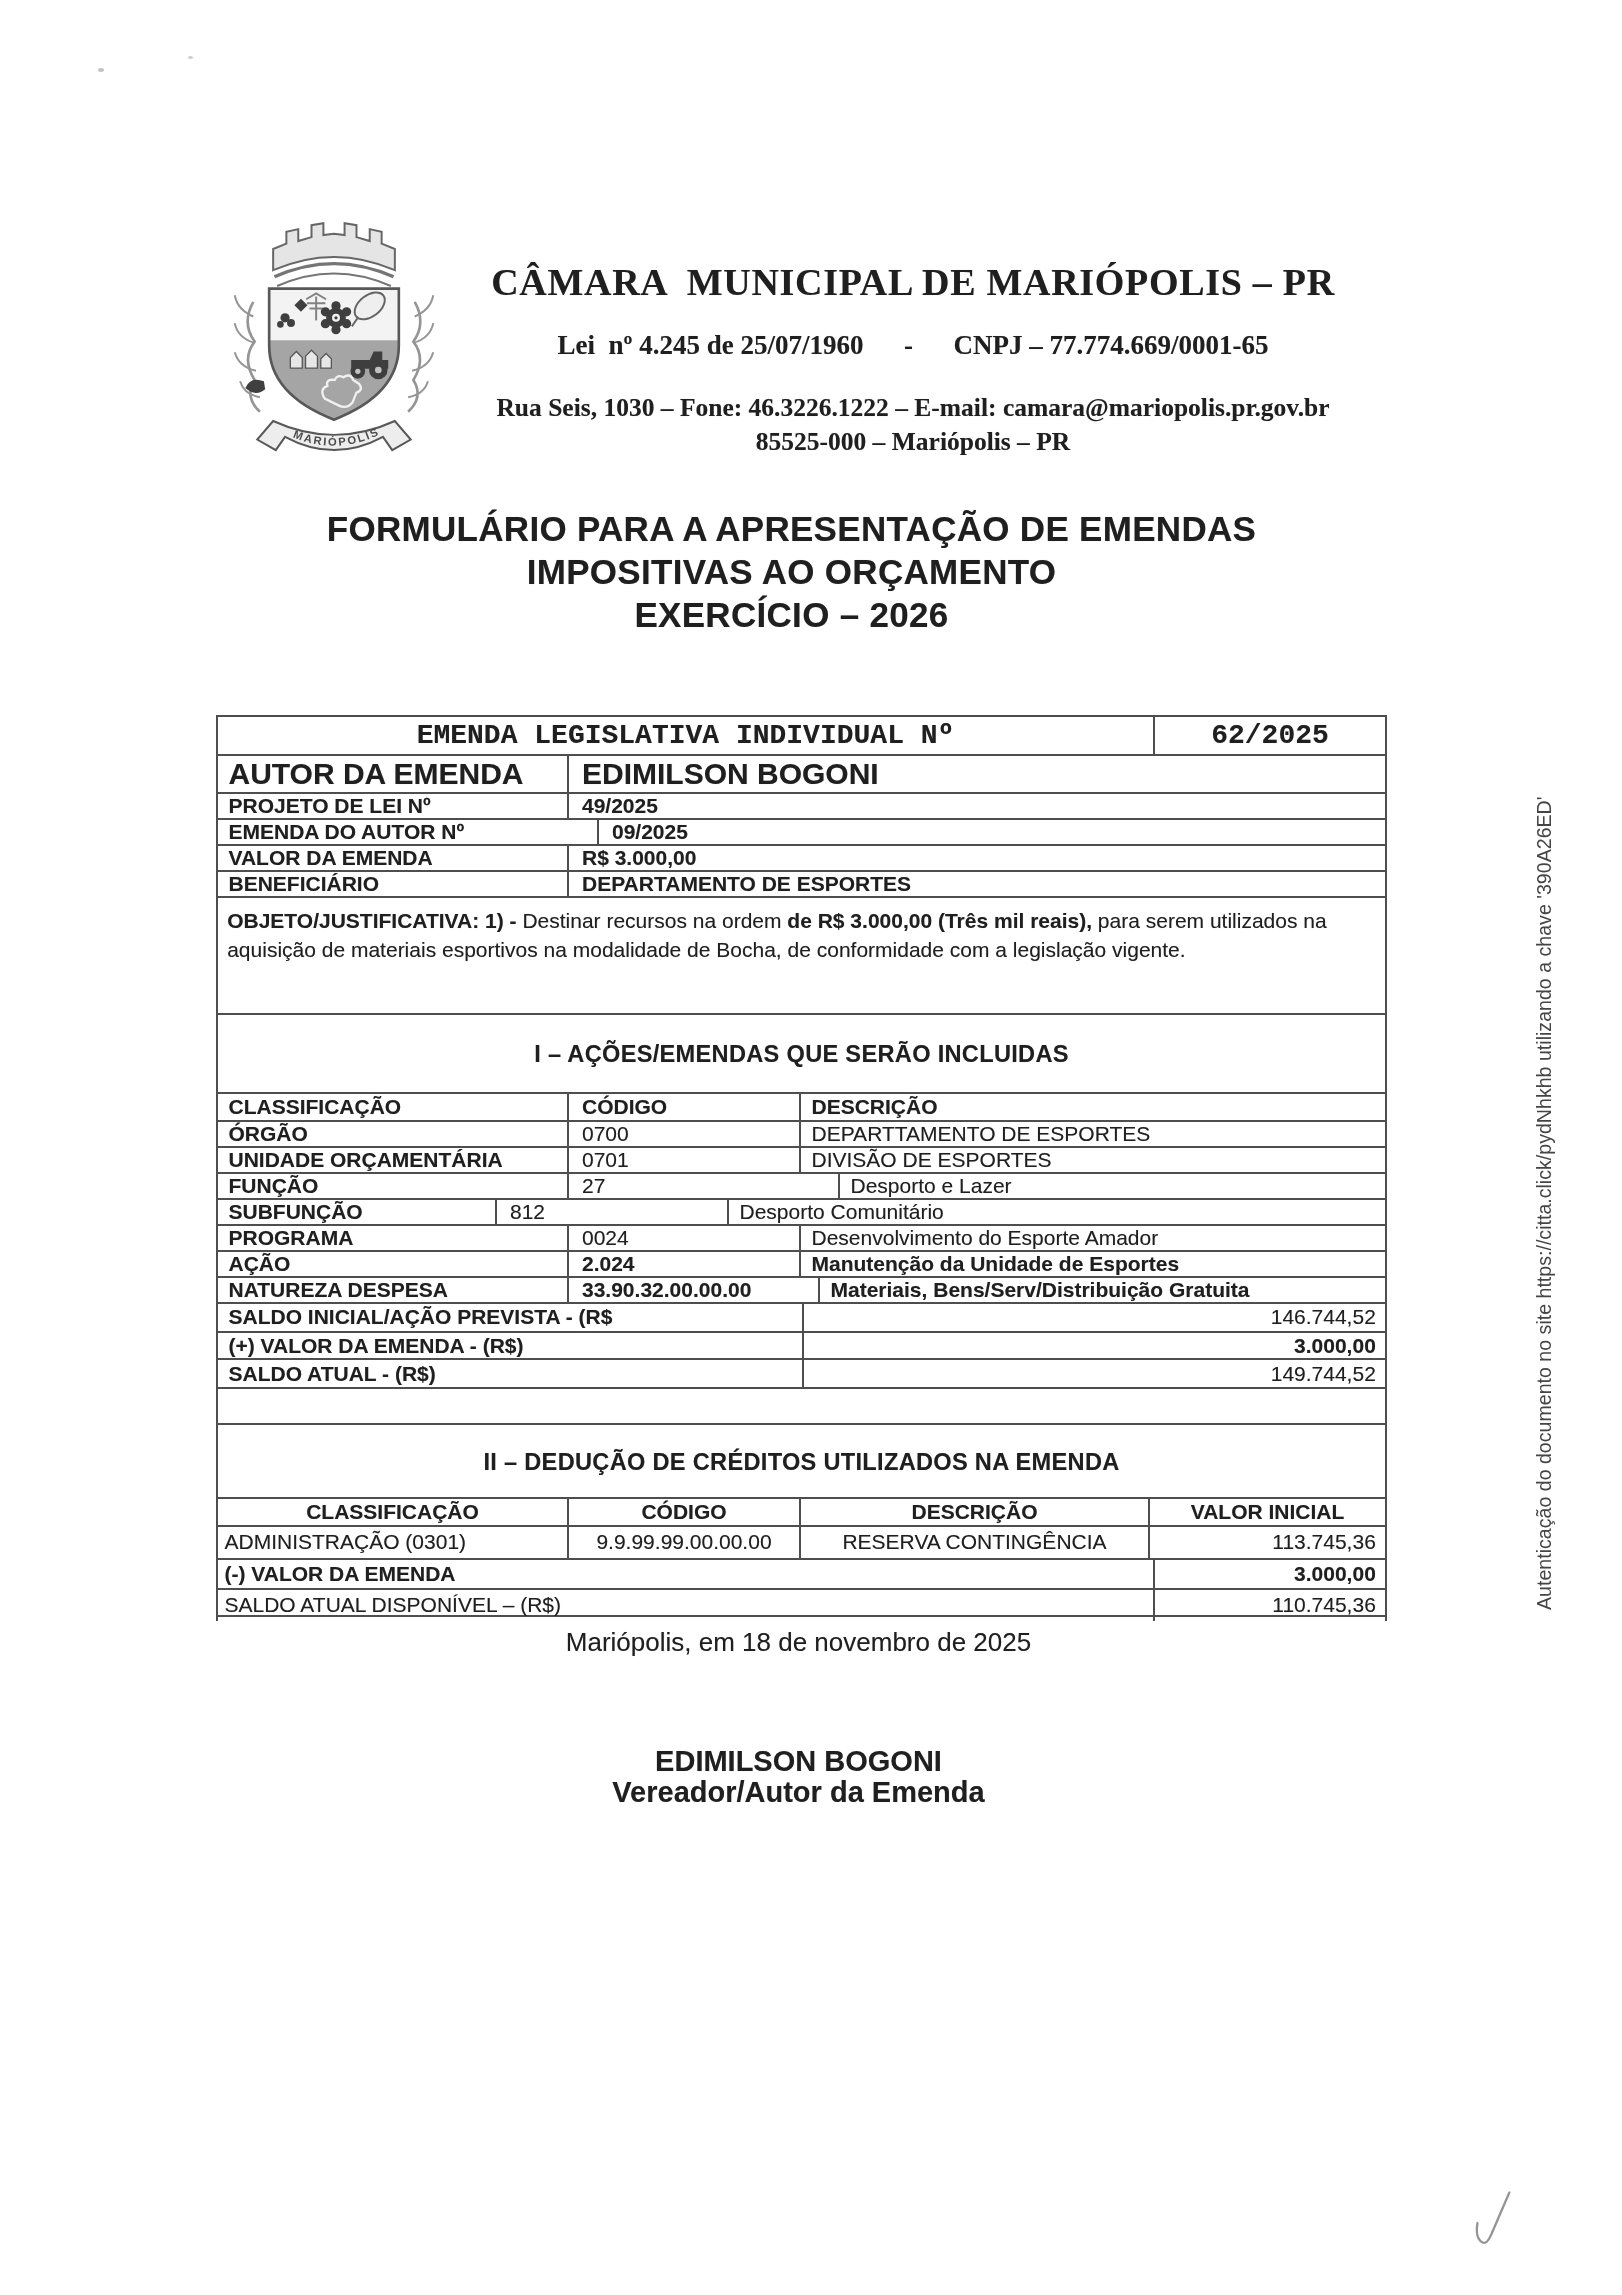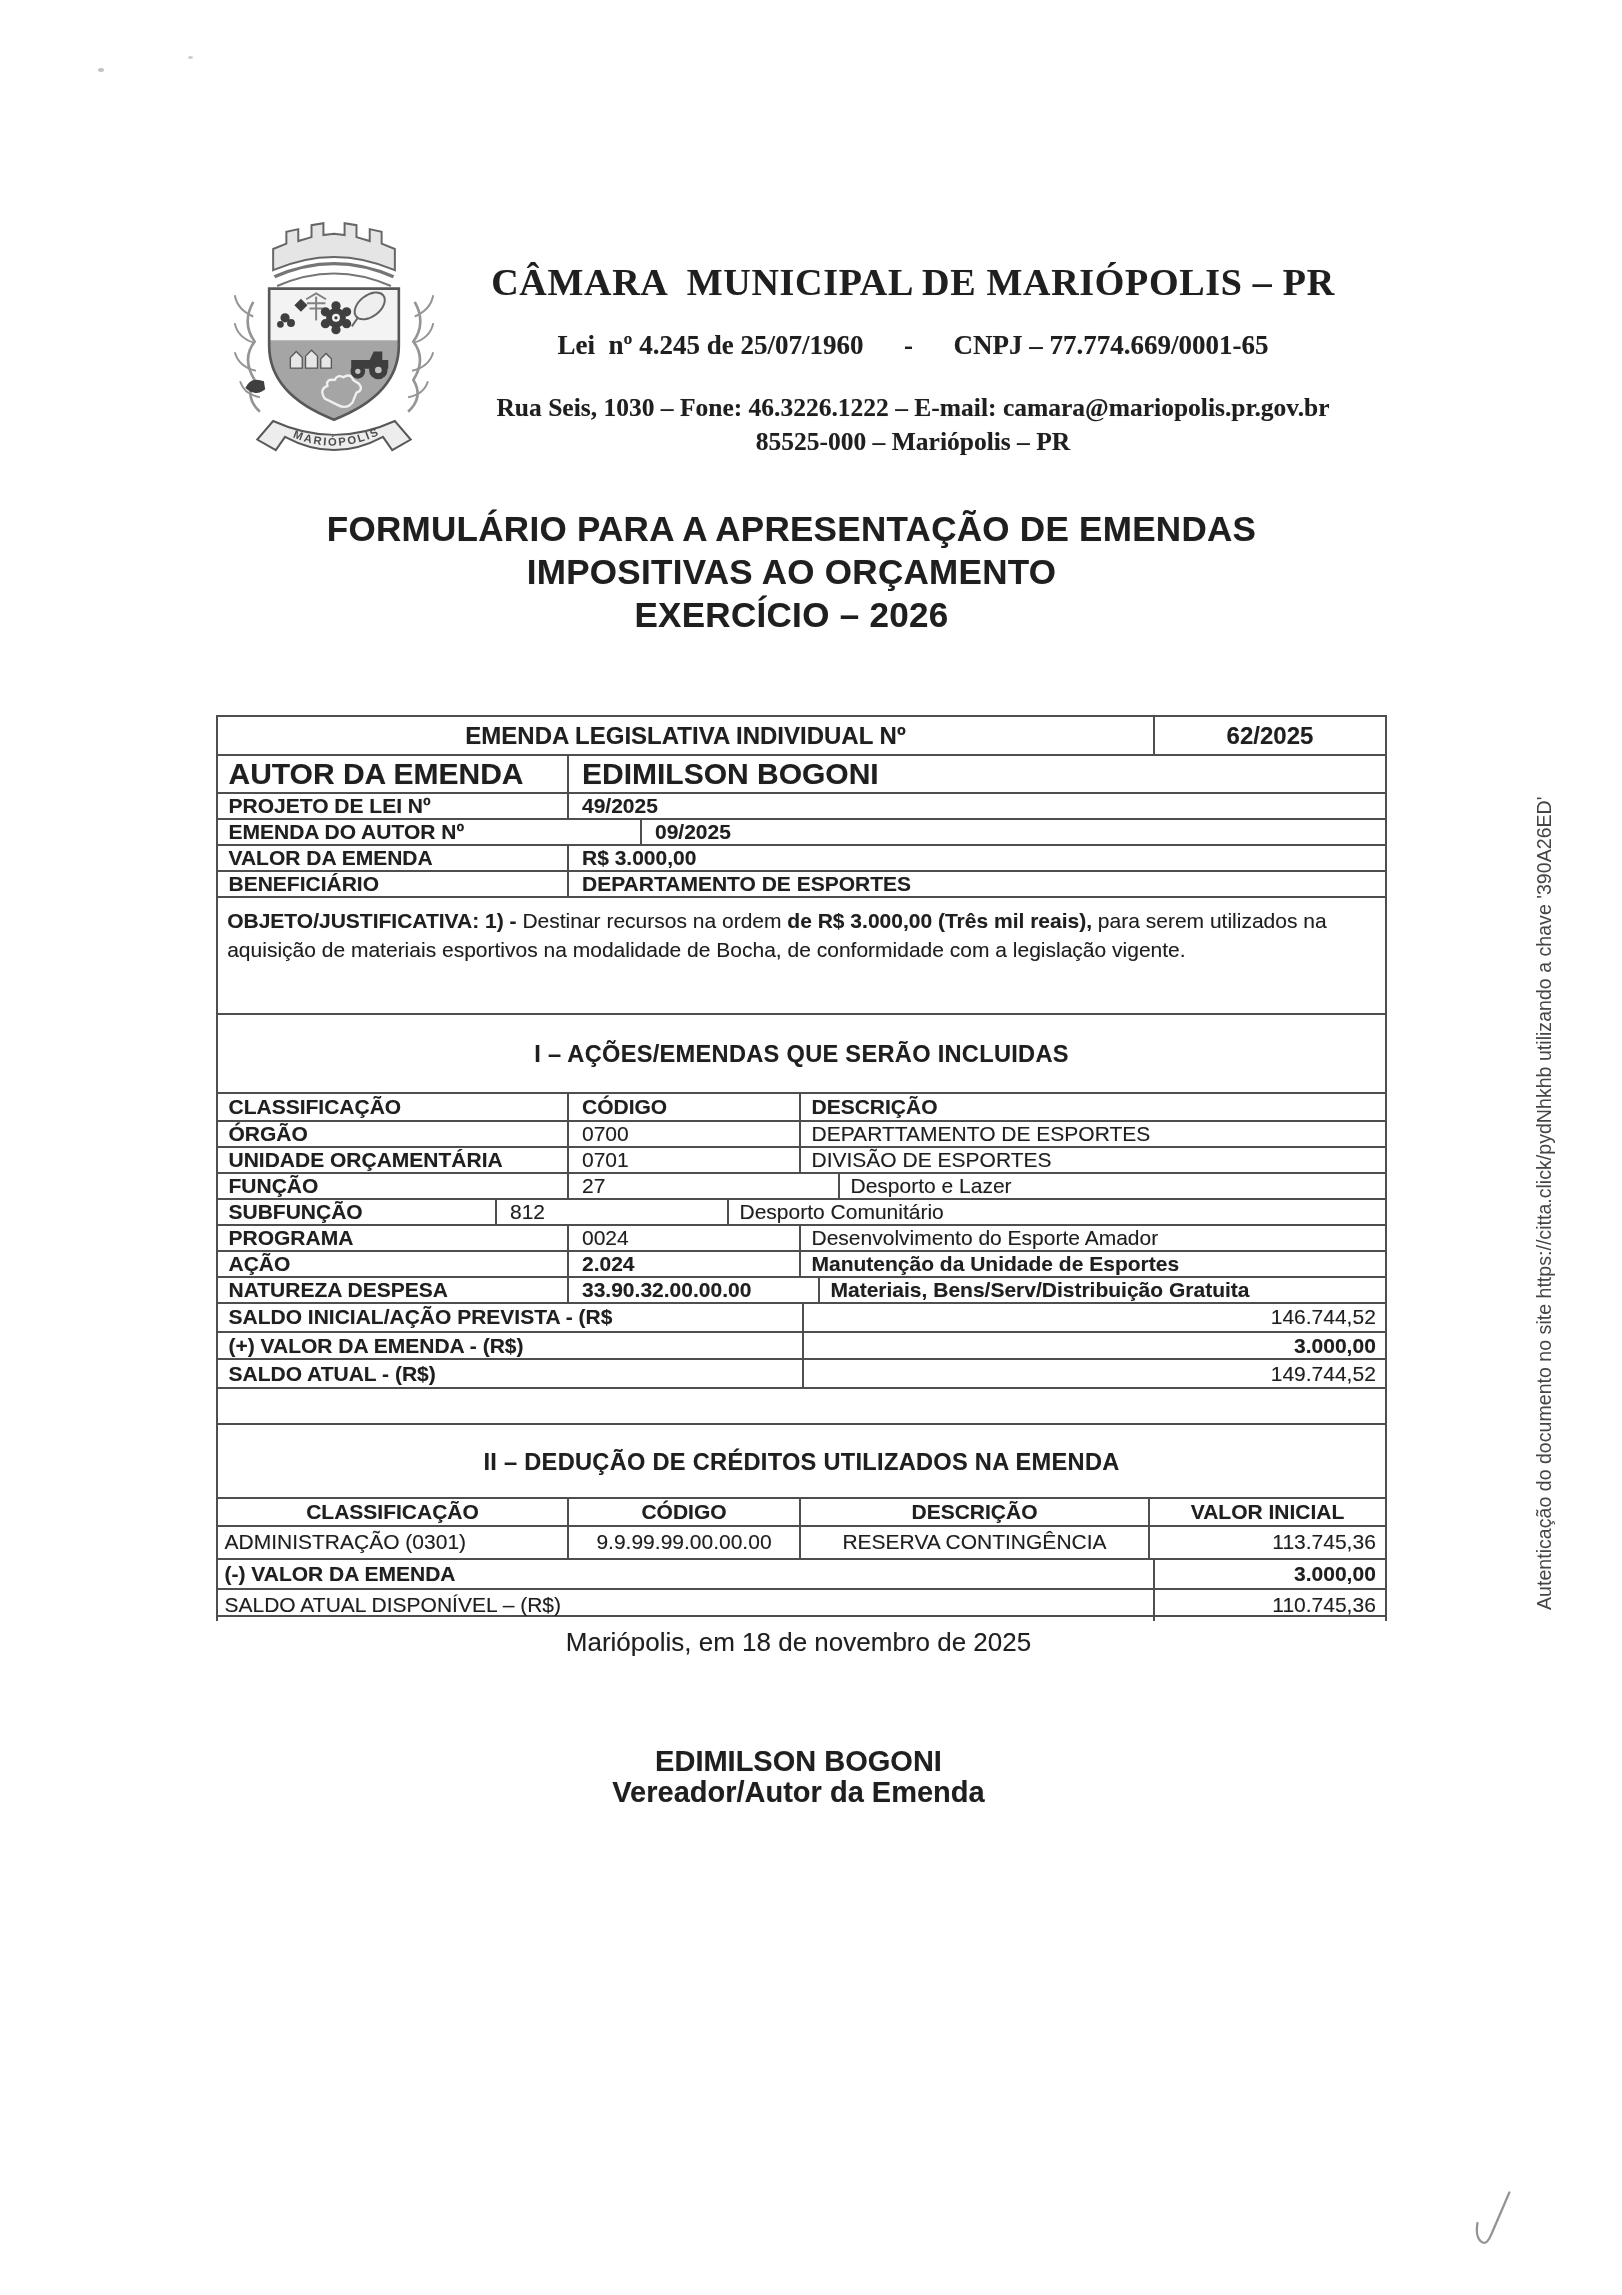--- a/index.html
+++ b/index.html
@@ -29,21 +29,21 @@
   .boxC{top:1423px;height:194px;}
   .row{display:flex;border-bottom:2px solid #4e4e4e;align-items:center;overflow:hidden;}
   .row:last-child{border-bottom:none;}
   .cell{overflow:hidden;white-space:nowrap;align-self:stretch;display:flex;align-items:center;}
   .bl{border-left:2px solid #4e4e4e;}
   .padL{padding-left:10.5px;}
   .padL2{padding-left:13px;}
   .valR{justify-content:flex-end;padding-right:9.2px;}
   .cellC{justify-content:center;}
 
-  .hdr-label{font-weight:bold;font-size:24px;}
+  .hdr-label{font-weight:bold;font-size:28px;font-family:Liberation Mono, monospace;}
   .big-row{font-weight:bold;font-size:30px;}
   .sm{font-size:21px;}
   .just{display:block;padding:7.9px 11.8px 0 9.2px;font-size:21px;line-height:29px;white-space:normal;align-items:flex-start;}
 
   .sec-title{margin-top:26px;text-align:center;font-weight:bold;font-size:23.6px;letter-spacing:0.3px;}
   .tbl{position:absolute;left:-2px;right:-2px;border-top:2px solid #4e4e4e;}
   .tbl .row{border-left:2px solid #4e4e4e;border-right:2px solid #4e4e4e;}
   .tblB{top:77px;}
   .tblC{top:72px;}
 
@@ -157,21 +157,21 @@
     </div>
     <div class="row big-row" style="height:38px">
       <div class="cell padL txt" style="width:349px">AUTOR DA EMENDA</div>
       <div class="cell padL2 bl txt" style="flex:1">EDIMILSON BOGONI</div>
     </div>
     <div class="row sm bold" style="height:26px">
       <div class="cell padL txt" style="width:349px">PROJETO DE LEI Nº</div>
       <div class="cell padL2 bl txt" style="flex:1">49/2025</div>
     </div>
     <div class="row sm bold" style="height:26px">
-      <div class="cell padL txt" style="width:422px">EMENDA DO AUTOR Nº</div>
+      <div class="cell padL txt" style="width:379px">EMENDA DO AUTOR Nº</div>
       <div class="cell padL2 bl txt" style="flex:1">09/2025</div>
     </div>
     <div class="row sm bold" style="height:26px">
       <div class="cell padL txt" style="width:349px">VALOR DA EMENDA</div>
       <div class="cell padL2 bl txt" style="flex:1">R$ 3.000,00</div>
     </div>
     <div class="row sm bold" style="height:26px">
       <div class="cell padL txt" style="width:349px">BENEFICIÁRIO</div>
       <div class="cell padL2 bl txt" style="flex:1">DEPARTAMENTO DE ESPORTES</div>
     </div>

